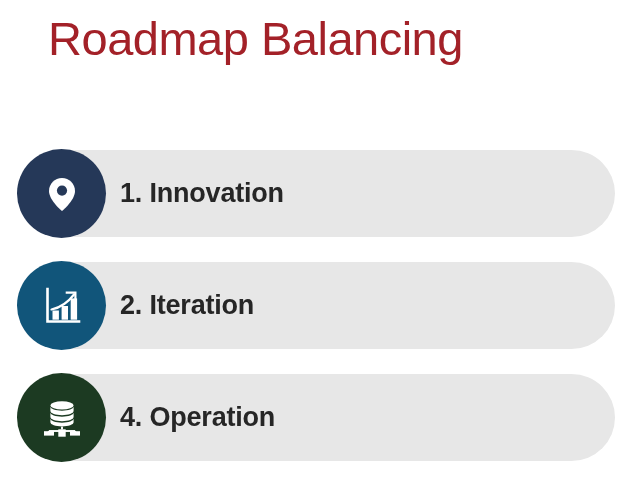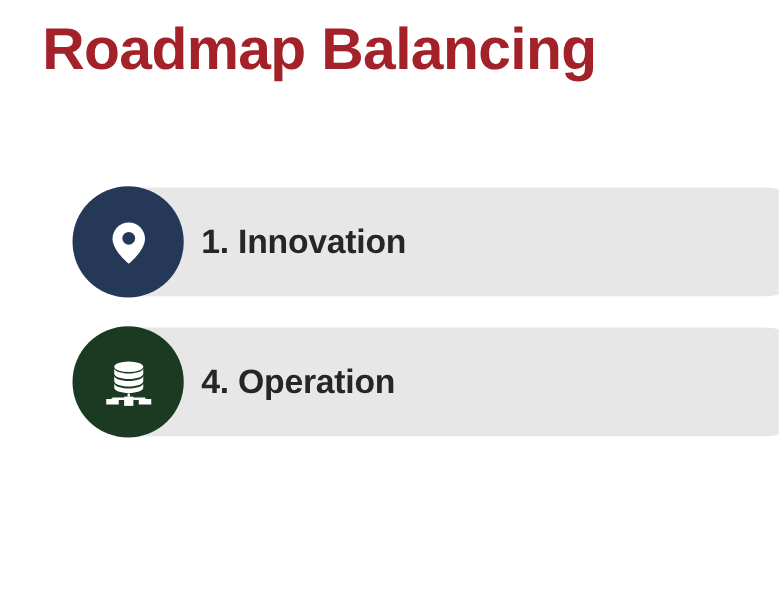--- a/index.html
+++ b/index.html
@@ -23,40 +23,39 @@
   }
 
   
   .title {
     position: absolute;
     top: 8px;
     left: 0;
     width: 511px;
     text-align: center;
     font-size: 47px;
-    font-weight: bold;
+    font-weight: normal;
     letter-spacing: -0.5px;
     color: #A32128;
     line-height: 62px;
     white-space: nowrap;
   }
 
   
   .rows {
     position: absolute;
     top: 150px;
     left: 0;
     width: 623px;
   }
 
   .row {
     position: relative;
     height: 81px;
     margin-bottom: 31px;
-    margin-left: 41px;
   }
   .row:last-child { margin-bottom: 0; }
 
   .bar {
     position: absolute;
     left: 22px;
     top: 0;
     width: 593px;
     height: 87px;
     background: #E7E7E7;
@@ -105,20 +104,44 @@
         <span>
           <svg width="46" height="46" viewBox="0 0 46 46">
             <path d="M23 7 C15.8 7 10 12.8 10 20 C10 29.5 23 40 23 40 C23 40 36 29.5 36 20 C36 12.8 30.2 7 23 7 Z" fill="#ffffff"></path>
             <circle cx="23" cy="19.6" r="5.1" fill="#253858"></circle>
           </svg>
         </span>
       </div>
       <div class="row-label">1. Innovation</div>
     </div>
 
+    <div class="row">
+      <div class="bar"></div>
+      <div class="badge" style="background:#11557A">
+        <span>
+          <svg width="46" height="46" viewBox="0 0 46 46">
+            <g fill="none" stroke="#ffffff" stroke-width="2.6" stroke-linecap="square">
+              <path d="M8.5 6 L8.5 38.5 L40 38.5"></path>
+            </g>
+            <g fill="#ffffff">
+              <rect x="13.5" y="27.5" width="6.4" height="9.2"></rect>
+              <rect x="22.6" y="23.0" width="6.4" height="13.7"></rect>
+              <rect x="31.7" y="15.4" width="6.4" height="21.3"></rect>
+            </g>
+            <g fill="none" stroke="#ffffff" stroke-width="2.2" stroke-linecap="round">
+              <path d="M12.5 26.5 C20 25 28.5 20 35 11.5"></path>
+            </g>
+            <g fill="none" stroke="#ffffff" stroke-width="2.2" stroke-linecap="square">
+              <path d="M27.8 9.6 L36.4 9.6 L36.4 18.2"></path>
+            </g>
+          </svg>
+        </span>
+      </div>
+      <div class="row-label">2. Iteration</div>
+    </div>
 
     <div class="row">
       <div class="bar"></div>
       <div class="badge" style="background:#1C3A22">
         <span>
           <svg width="46" height="46" viewBox="0 0 46 46">
             <g fill="#ffffff">
               <ellipse cx="23" cy="10.4" rx="11.6" ry="4.2"></ellipse>
               <path d="M11.4 11.6 L11.4 16.0 C11.4 18.3 16.6 20.2 23 20.2 C29.4 20.2 34.6 18.3 34.6 16.0 L34.6 11.6 C34.6 13.9 29.4 15.8 23 15.8 C16.6 15.8 11.4 13.9 11.4 11.6 Z"></path>
               <path d="M11.4 17.6 L11.4 22.0 C11.4 24.3 16.6 26.2 23 26.2 C29.4 26.2 34.6 24.3 34.6 22.0 L34.6 17.6 C34.6 19.9 29.4 21.8 23 21.8 C16.6 21.8 11.4 19.9 11.4 17.6 Z"></path>

